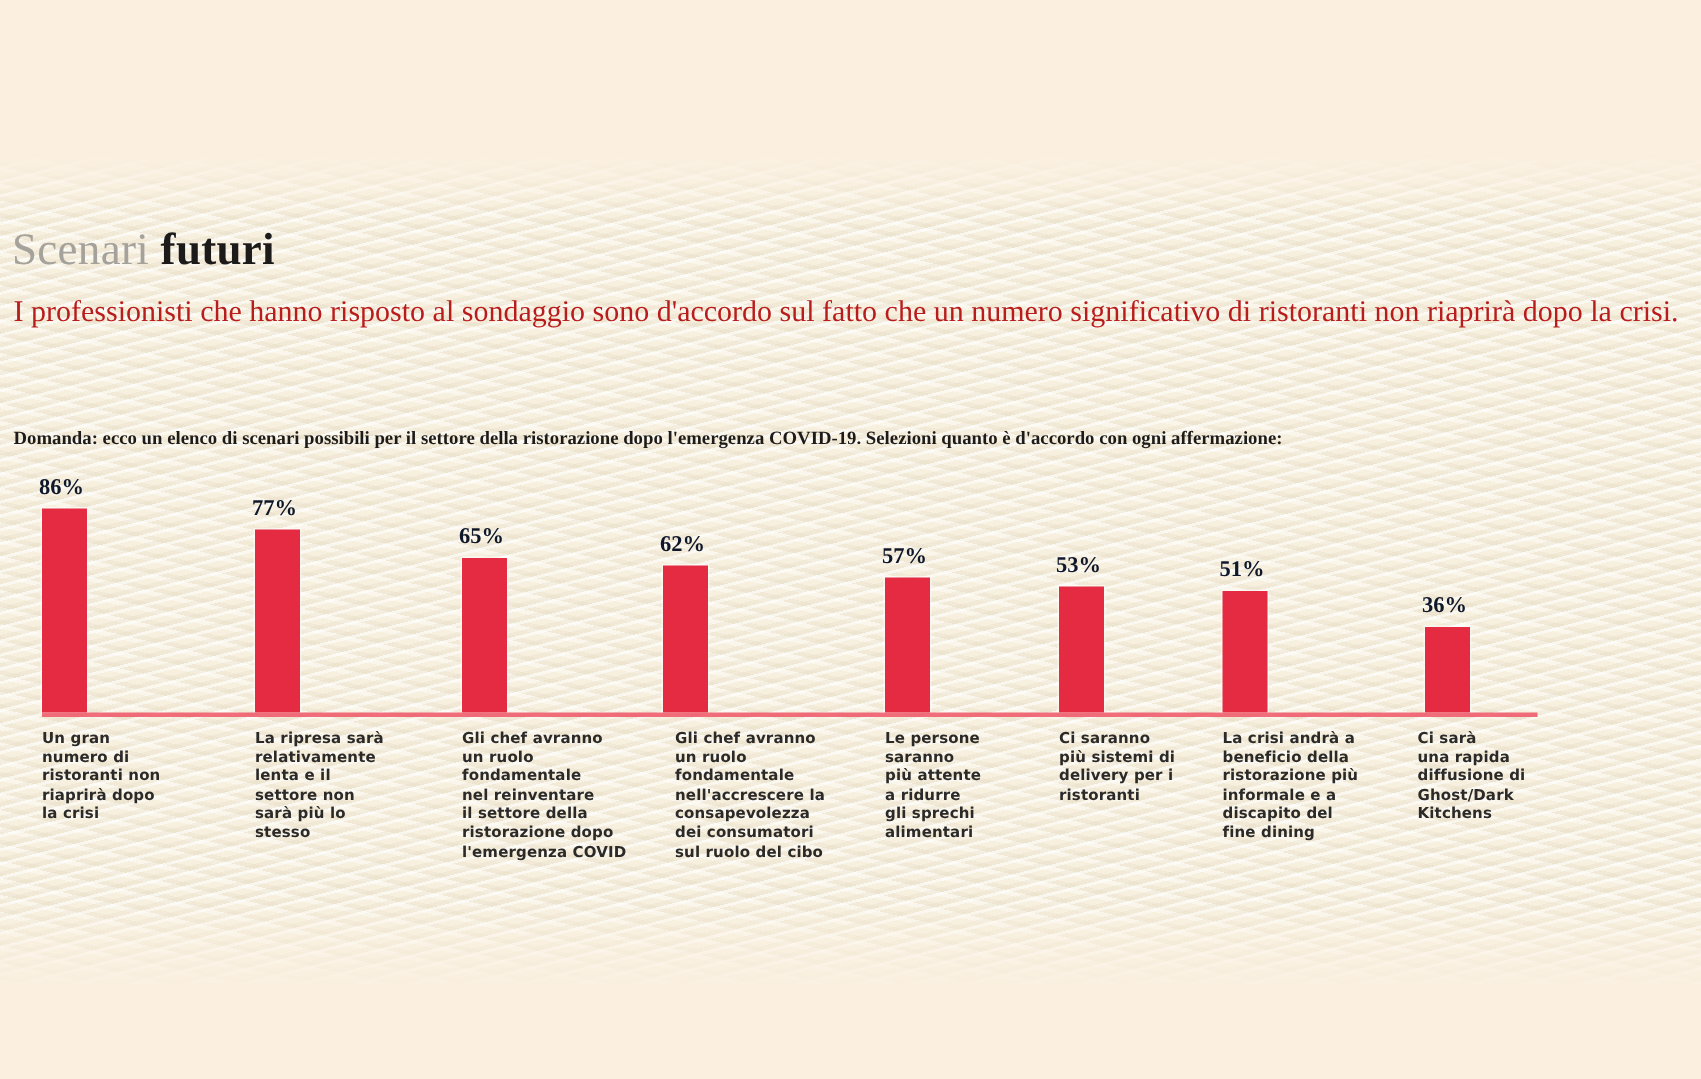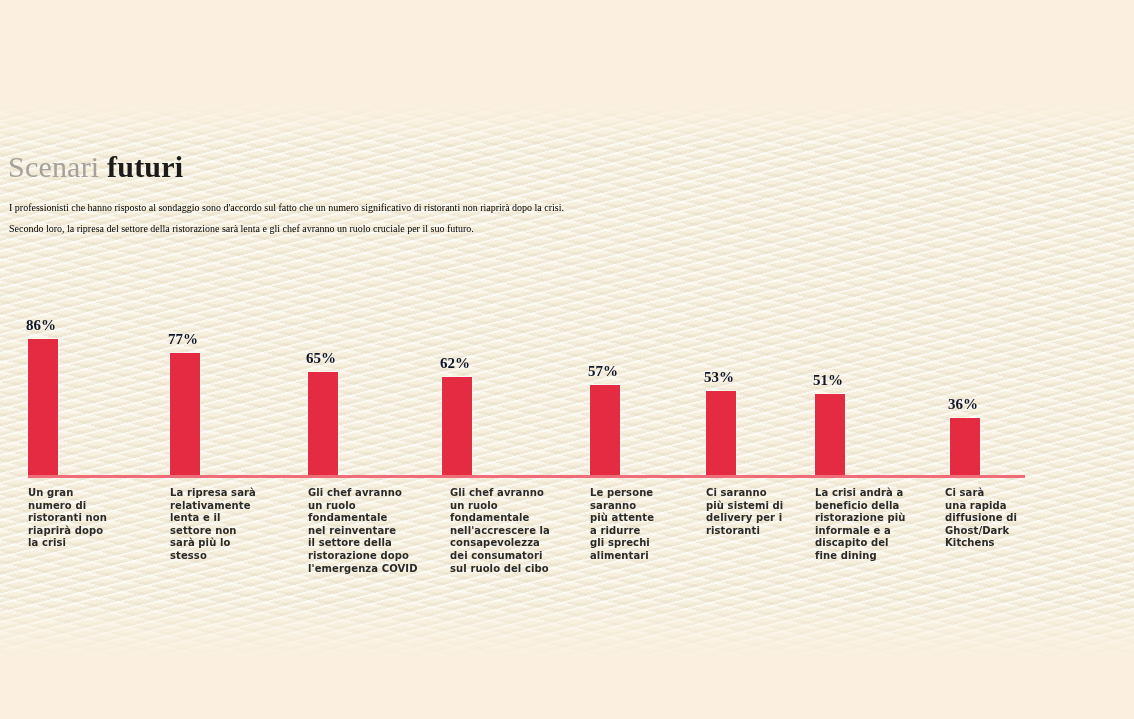--- a/index.html
+++ b/index.html
@@ -92,23 +92,23 @@
     font-weight: 700;
   }
 
   
   .intro {
     position: absolute;
     left: 9px;
     top: 198px;
     width: 1115px;
     font-family: "Liberation Serif", serif;
-    font-size: 10px;
+    font-size: 20px;
     line-height: 20.5px;
-    color: #000000;
+    color: #b91c1c;
   }
   .intro .line { display: block; white-space: nowrap; }
   .intro .line.wrap { white-space: normal; }
 
   
   .question {
     position: absolute;
     left: 9px;
     top: 284px;
     width: 1118px;
@@ -203,23 +203,23 @@
 
   <div id="content">
 
     <div class="title">
       <span class="t-gray">Scenari</span>
       <span class="t-bold">futuri</span>
     </div>
 
     <div class="intro">
       <span class="line">I professionisti che hanno risposto al sondaggio sono d'accordo sul fatto che un numero significativo di ristoranti non riaprirà dopo la crisi.</span>
-      <span class="line">Secondo loro, la ripresa del settore della ristorazione sarà lenta e gli chef avranno un ruolo cruciale per il suo futuro.</span>
     </div>
 
+    <div class="question">Domanda: ecco un elenco di scenari possibili per il settore della ristorazione dopo l'emergenza COVID-19. Selezioni quanto è d'accordo con ogni affermazione:</div>
 
     <div id="chart">
       <div class="plot" id="plot">
           <div class="bar-group" style="left: 28px; height: 170px;">
             <div class="bar" title="86%" style="height: 136px; width: 30px; background: rgb(228, 43, 65);"></div>
             <div class="bar-value" style="bottom: 142px;">86%</div>
           </div>
           <div class="bar-group" style="left: 170px; height: 170px;">
             <div class="bar" title="77%" style="height: 122px; width: 30px; background: rgb(228, 43, 65);"></div>
             <div class="bar-value" style="bottom: 128px;">77%</div>

